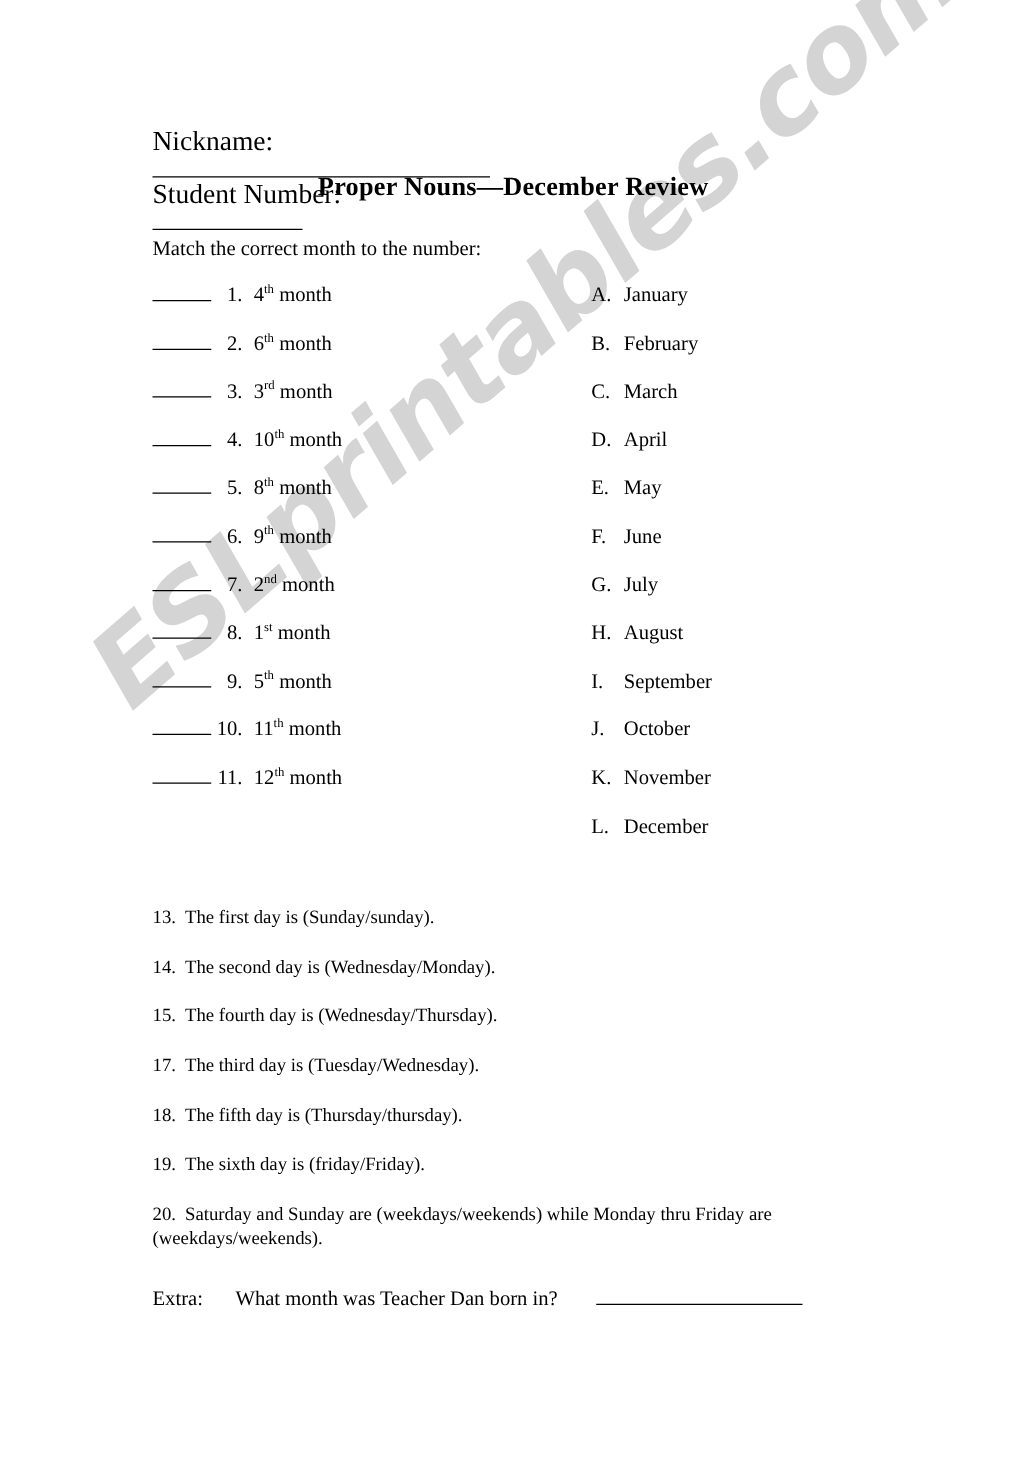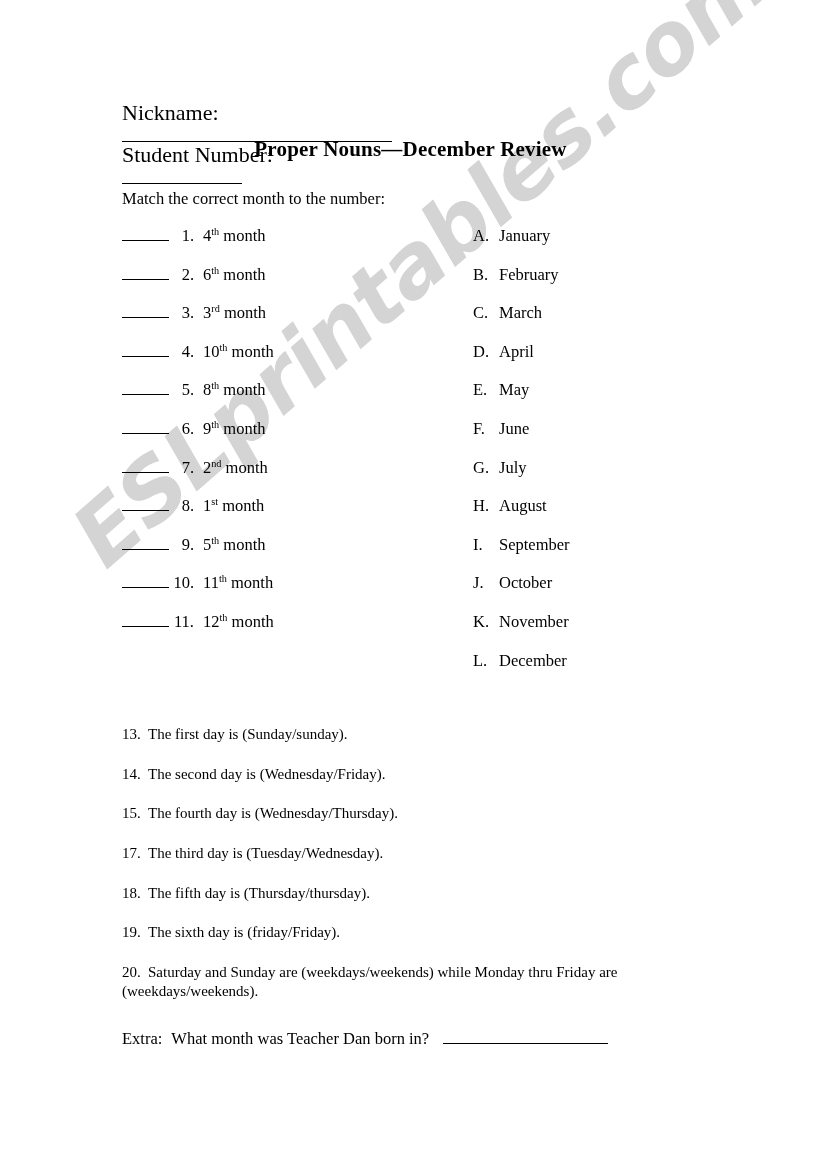--- a/index.html
+++ b/index.html
@@ -176,20 +176,21 @@
   }
 
   
   .extra-row {
     position: absolute;
     left: 122px;
     top: 1028px;
     display: flex;
     align-items: baseline;
     font-size: 16.5px;
+    gap: 17px;
   }
   .rule-extra {
     width: 165px;
     margin-left: 14px;
   }
 </style>
 </head>
 <body>
 
 <div class="page">
@@ -316,21 +317,21 @@
         </div>
         <div class="opt-row">
           <span class="opt-letter">L.</span>
           <span class="opt-name">December</span>
         </div>
       </div>
 
 
     <div class="day-list">
         <div class="day-row"><span class="dnum">13.</span><span>The first day is (Sunday/sunday).</span></div>
-        <div class="day-row"><span class="dnum">14.</span><span>The second day is (Wednesday/Friday).</span></div>
+        <div class="day-row"><span class="dnum">14.</span><span>The second day is (Wednesday/Monday).</span></div>
         <div class="day-row"><span class="dnum">15.</span><span>The fourth day is (Wednesday/Thursday).</span></div>
         <div class="day-row"><span class="dnum">17.</span><span>The third day is (Tuesday/Wednesday).</span></div>
         <div class="day-row"><span class="dnum">18.</span><span>The fifth day is (Thursday/thursday).</span></div>
         <div class="day-row"><span class="dnum">19.</span><span>The sixth day is (friday/Friday).</span></div>
         <div class="day-row wrap"><span class="dnum">20.</span><span>Saturday and Sunday are (weekdays/weekends) while Monday thru Friday are (weekdays/weekends).</span></div>
       </div>
 
     <div class="extra-row">
       <span>Extra:</span>
       <span style="margin-left:9px">What month was Teacher Dan born in?</span>

